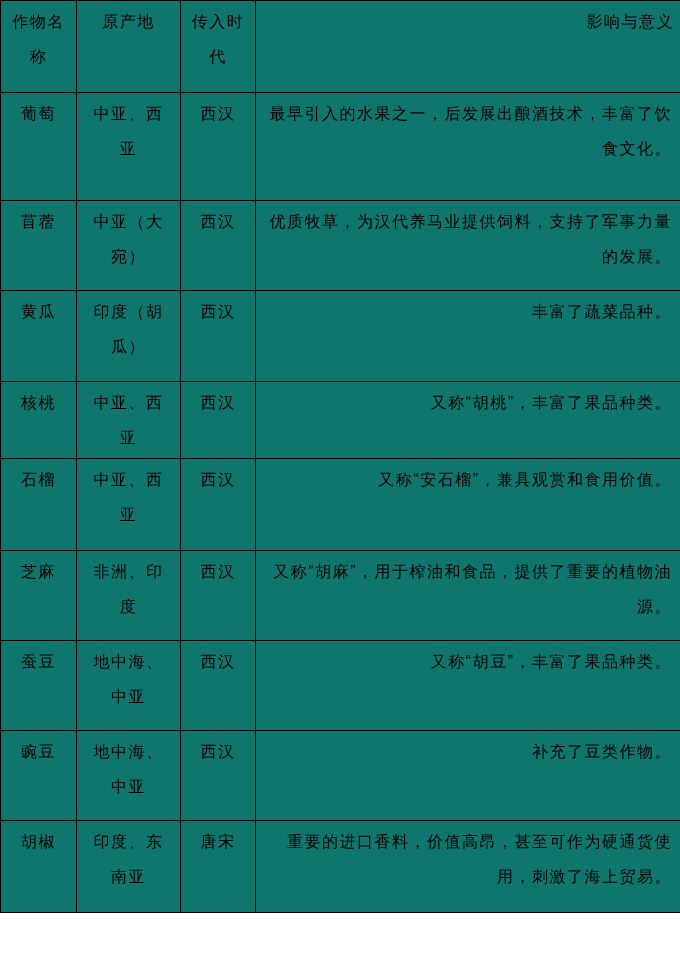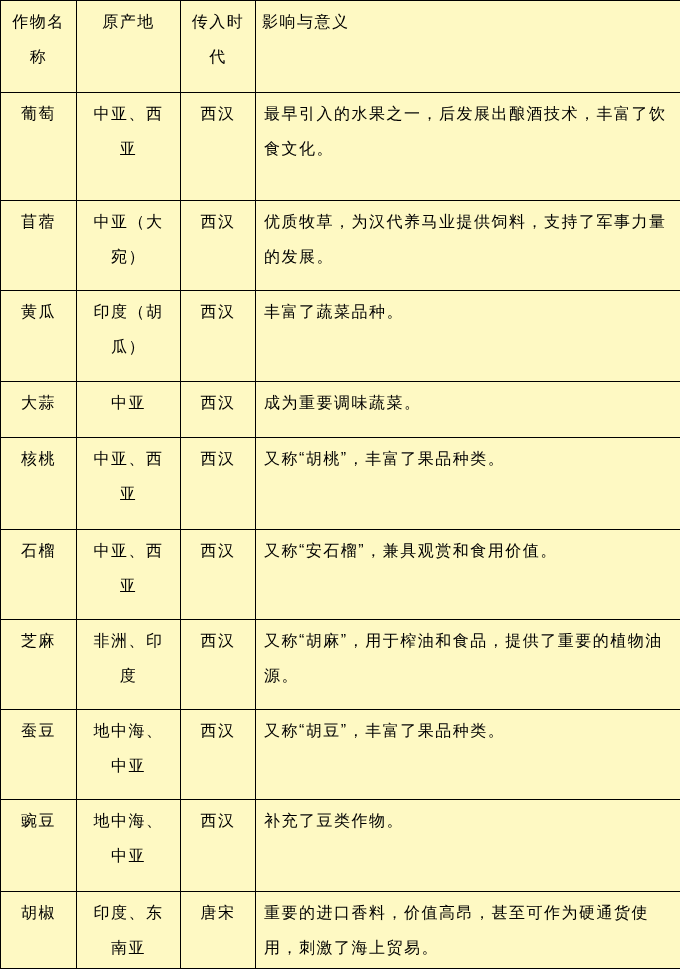--- a/index.html
+++ b/index.html
@@ -12,41 +12,41 @@
     height: 971px;
     overflow: hidden;
   }
   table.crops {
     border-collapse: collapse;
     table-layout: fixed;
     width: 680px;
     font-family: "Liberation Sans", "DejaVu Sans", sans-serif;
     font-size: 16px;
     color: #000000;
-    background: #fef9c3;
+    background: #0f766e;
   }
   table.crops th,
   table.crops td {
     border: 1.5px solid #000000;
     vertical-align: top;
     padding: 3px 6px;
     line-height: 35px;
     letter-spacing: 1.5px;
     font-weight: normal;
     white-space: pre-line;
     overflow: hidden;
     text-align: center;
   }
   table.crops td.col-impact {
-    text-align: left;
+    text-align: right;
     padding-left: 8px;
     padding-right: 8px;
   }
   table.crops th.col-impact {
-    text-align: left;
+    text-align: right;
   }
   
   col.c1 { width: 76px; }
   col.c2 { width: 104px; }
   col.c3 { width: 75px; }
   col.c4 { width: 425px; }
   
   thead tr            { height: 92px; }
   tbody tr:nth-child(1)  { height: 108px; border-radius: 20px; }
   tbody tr:nth-child(2)  { height: 90px; }
@@ -99,26 +99,20 @@
   </tr>
 
   <tr>
     <td class="col-name">黄瓜</td>
     <td class="col-origin">印度（胡
 瓜）</td>
     <td class="col-era">西汉</td>
     <td class="col-impact">丰富了蔬菜品种。</td>
   </tr>
 
-  <tr>
-    <td class="col-name">大蒜</td>
-    <td class="col-origin">中亚</td>
-    <td class="col-era">西汉</td>
-    <td class="col-impact">成为重要调味蔬菜。</td>
-  </tr>
 
   <tr>
     <td class="col-name">核桃</td>
     <td class="col-origin">中亚、西
 亚</td>
     <td class="col-era">西汉</td>
     <td class="col-impact">又称“胡桃”，丰富了果品种类。</td>
   </tr>
 
   <tr>

